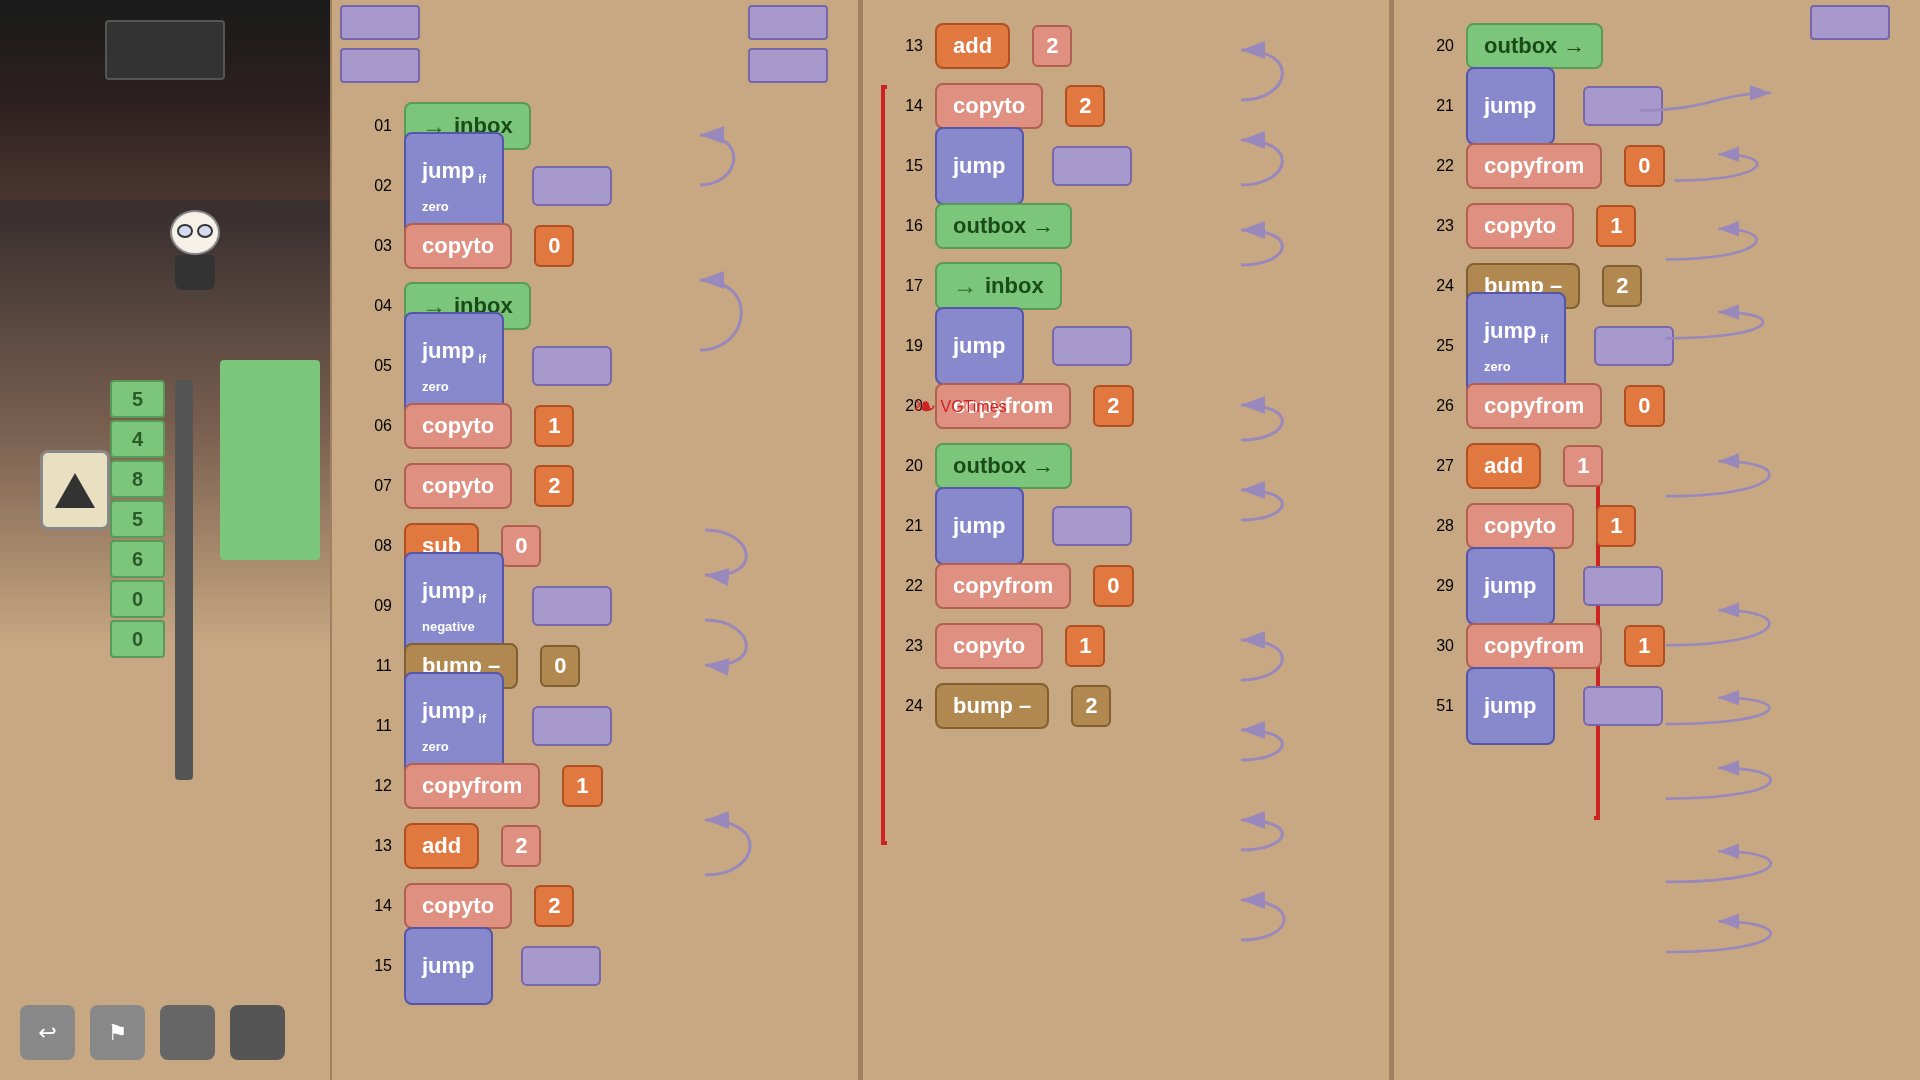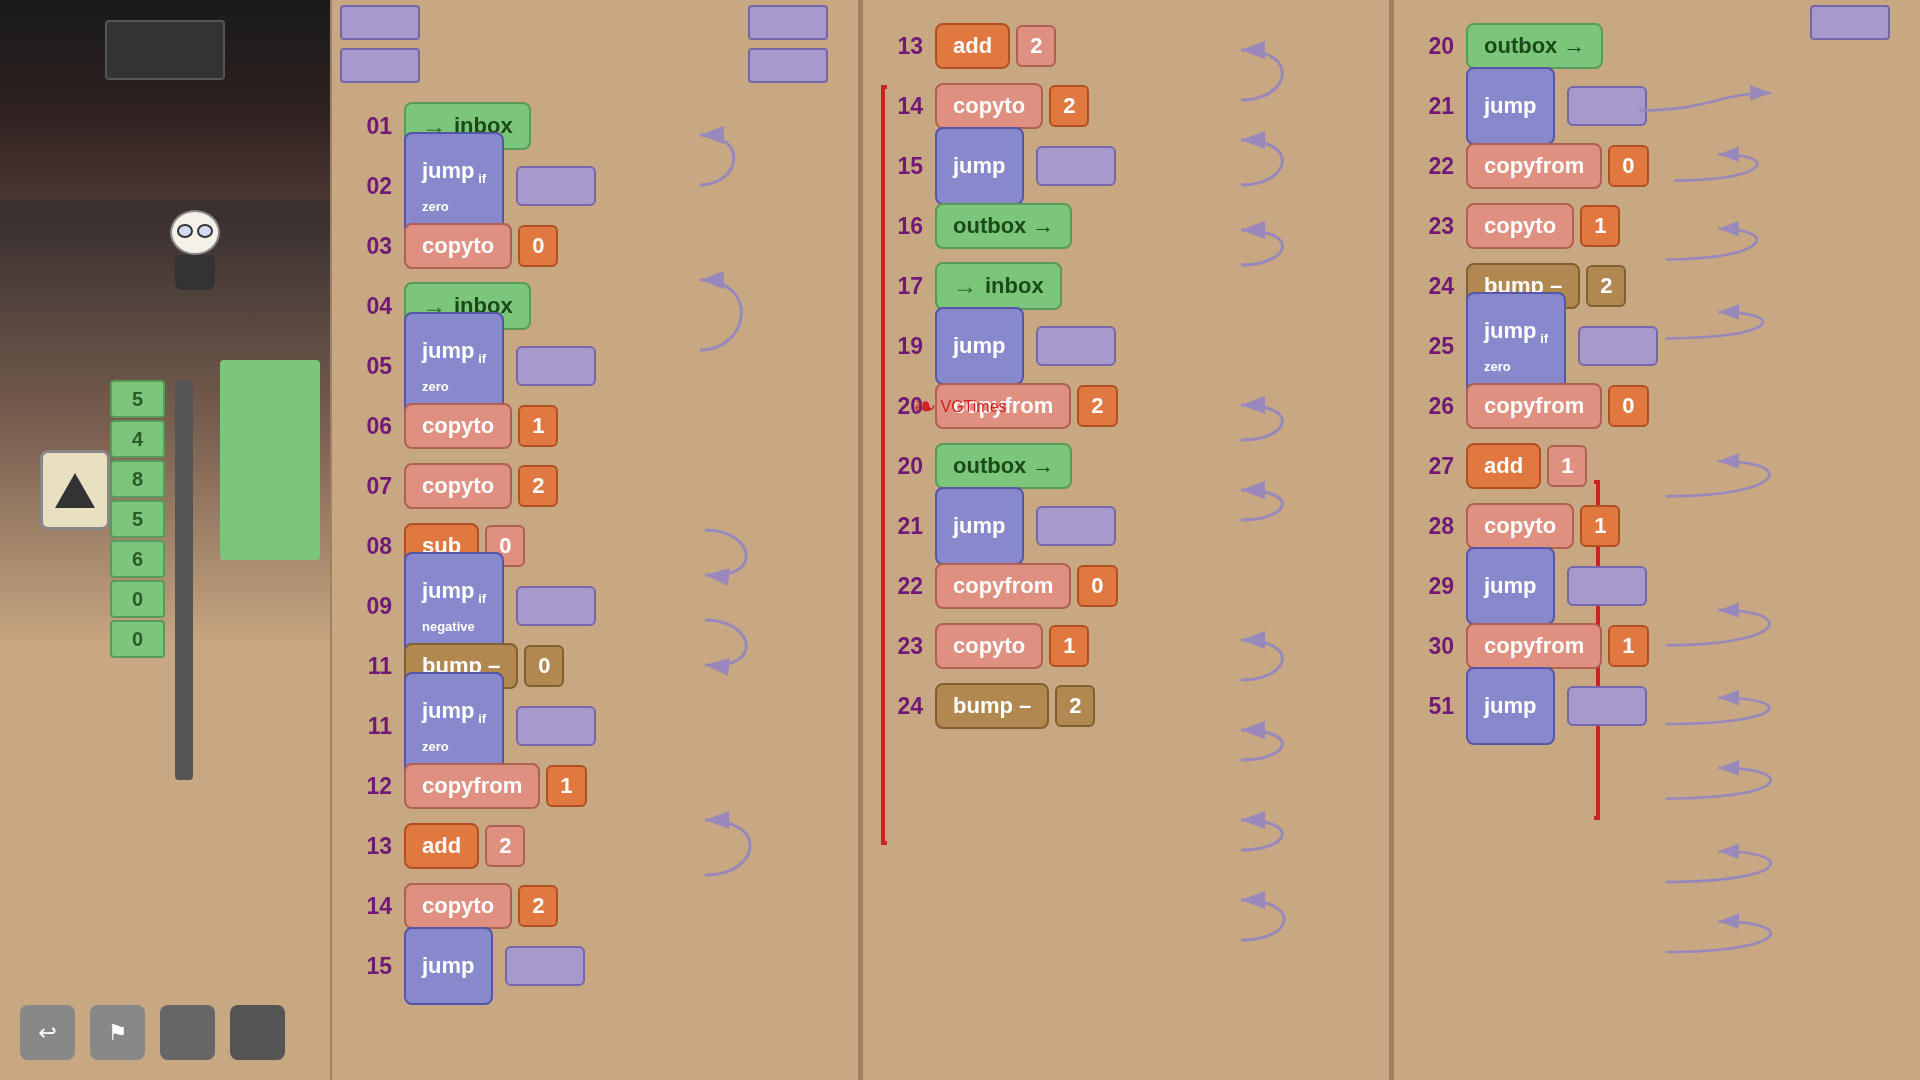--- a/index.html
+++ b/index.html
@@ -185,31 +185,31 @@
       display: flex;
       align-items: center;
       margin-bottom: 8px;
       height: 52px;
       position: relative;
     }
 
     .line-num {
       width: 40px;
       text-align: right;
-      font-size: 23px;
-      font-weight: bold;
-      color: #701a75;
+      font-size: 16px;
+      font-weight: normal;
+      color: #000000;
       margin-right: 12px;
       flex-shrink: 0;
     }
 
     .instruction {
       display: flex;
       align-items: center;
-      gap: 6px;
+      gap: 22px;
       justify-content: center;
     }
 
     
     .btn-green {
       background: #7bc67a;
       border: 2px solid #5a9a58;
       border-radius: 8px;
       padding: 8px 16px;
       font-size: 22px;

